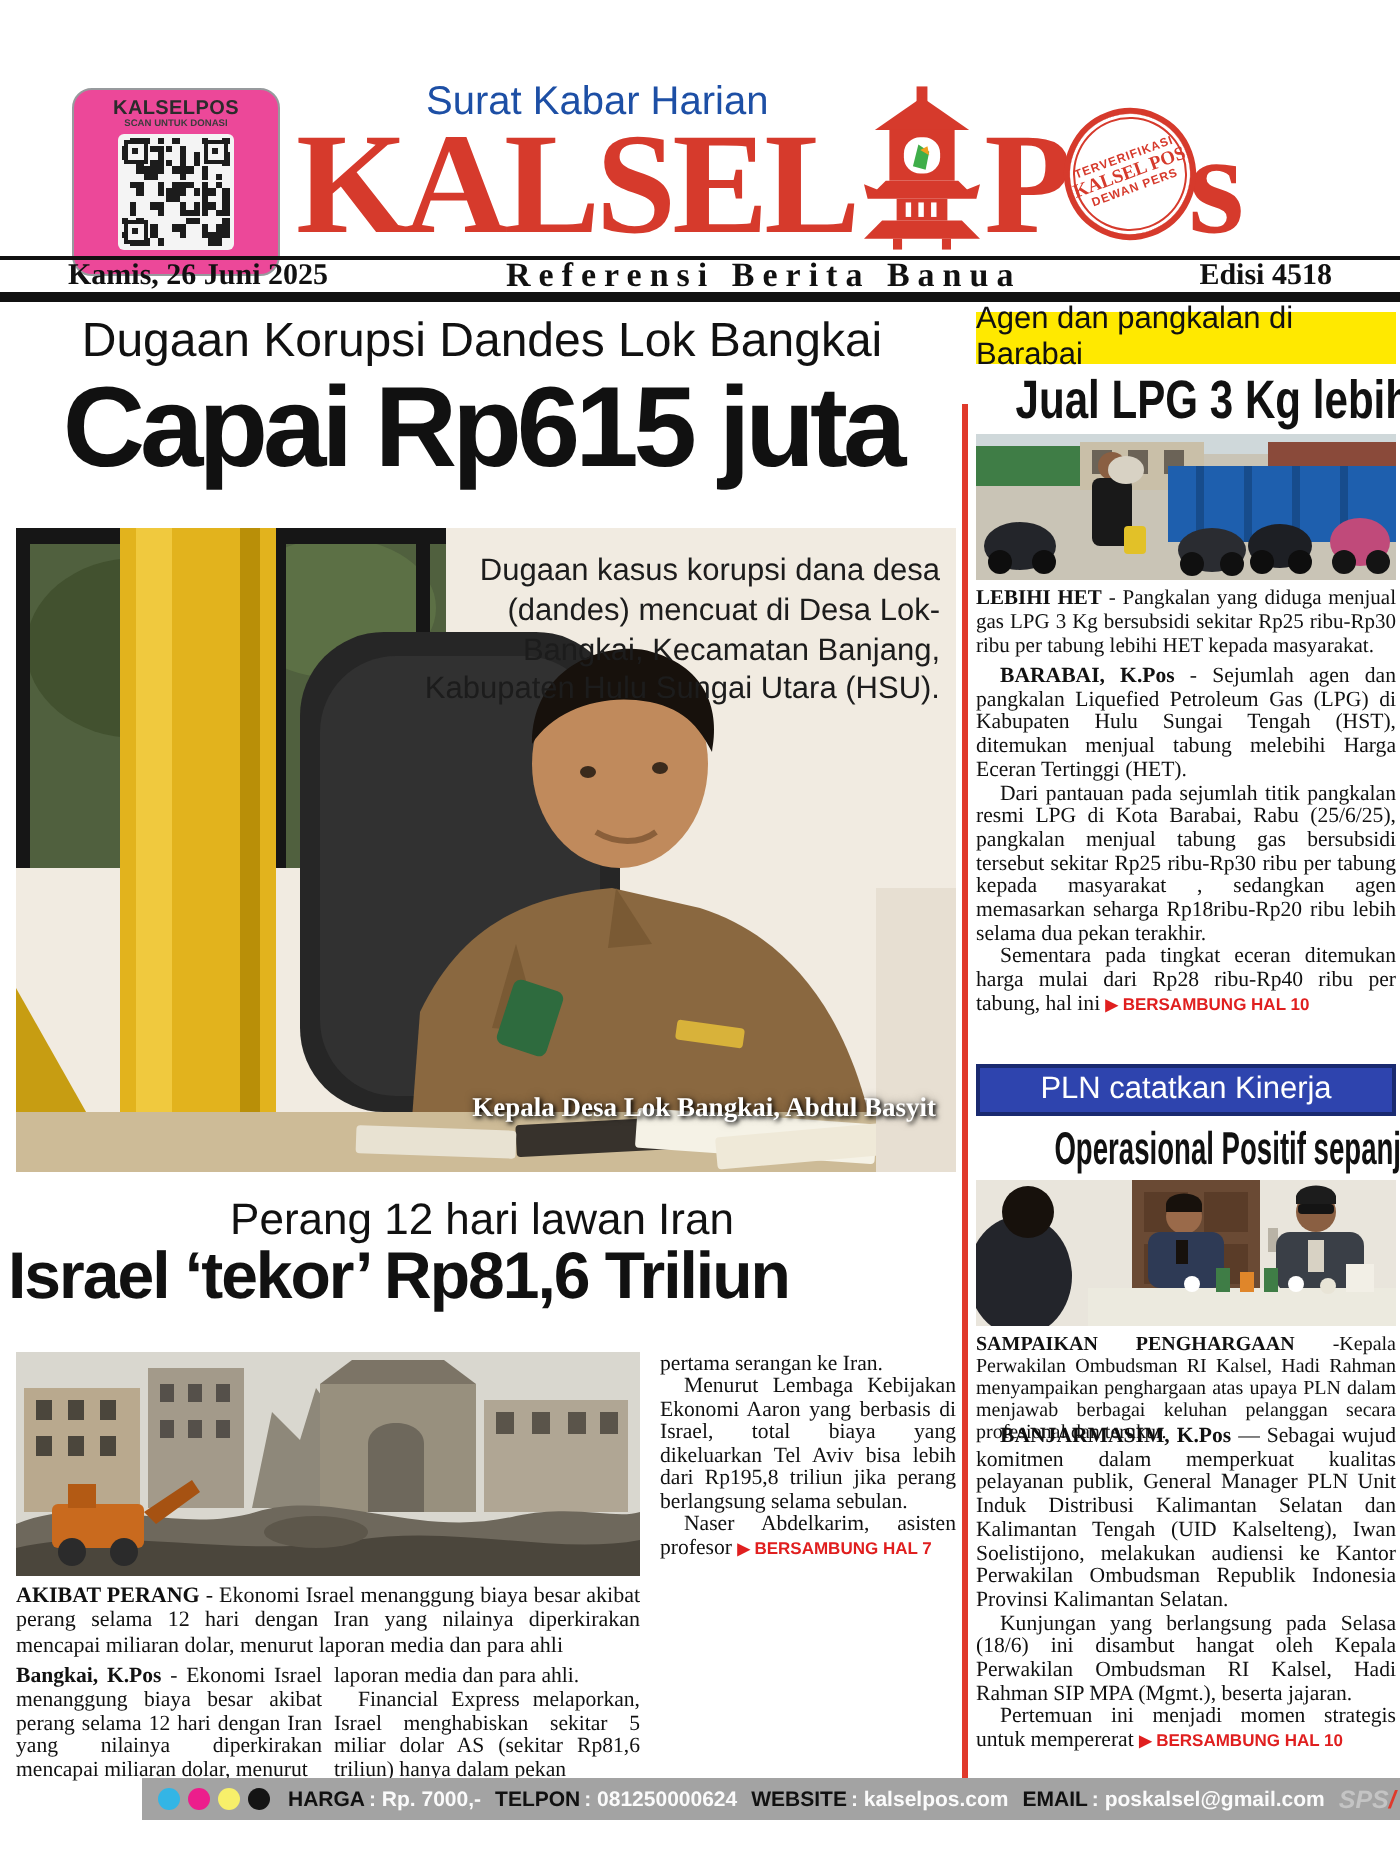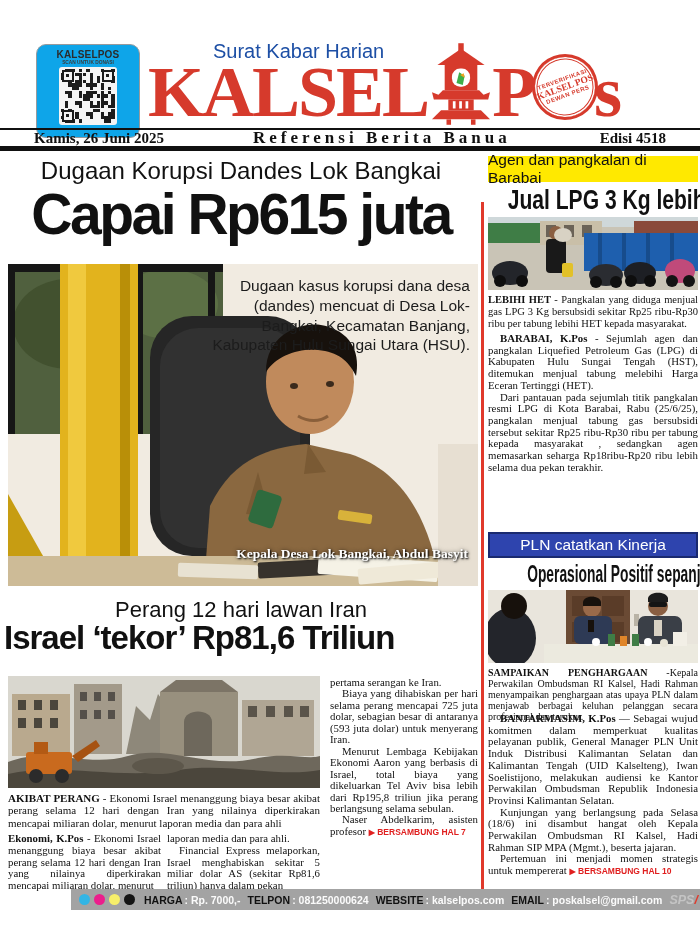--- a/index.html
+++ b/index.html
@@ -1,21 +1,21 @@
 <!DOCTYPE html>
 <html><head>
 <meta charset="utf-8">
 <style>
   * { margin:0; padding:0; box-sizing:border-box; }
   html,body { width:700px; height:933px; overflow:hidden; background:#fff; }
   body { font-family:"Liberation Sans", sans-serif; position:relative; color:#111; }
   .abs { position:absolute; }
 
   
-  .qr-block { left:36px; top:44px; width:104px; height:94px; background:#0ea5e9; border:1px solid #979a9d; border-radius:10px; text-align:center; padding-top:4px; }
+  .qr-block { left:36px; top:44px; width:104px; height:94px; background:#ec4899; border:1px solid #979a9d; border-radius:10px; text-align:center; padding-top:4px; }
   .qr-title { font-size:10px; font-weight:bold; color:#2b2b2b; letter-spacing:.2px; }
   .qr-sub { font-size:4.8px; font-weight:bold; color:#3c3c3c; margin-bottom:2px; }
   .qr-box { position:relative; width:58px; height:58px; margin:0 auto; background:#f4f4f4; border-radius:3px; }
   .qr-cells i { position:absolute; width:3.4px; height:3.4px; background:#1c1c1c; }
   .qr-finder { position:absolute; width:12px; height:12px; border:2.5px solid #1c1c1c; background:#f4f4f4; }
   .qr-finder:after { content:""; position:absolute; left:2px; top:2px; width:3px; height:3px; background:#1c1c1c; }
   .qr-f1 { left:3px; top:3px; } .qr-f2 { right:3px; top:3px; } .qr-f3 { left:3px; bottom:3px; }
 
   .tagline { left:213px; top:40px; font-size:20px; font-weight:normal; color:#1d4fa5; }
   .mast-row { left:148px; top:44px; height:80px; display:flex; align-items:flex-end; }
@@ -313,29 +313,28 @@
     <circle cx="28" cy="100" r="7" fill="#2b2b2b"></circle>
       <circle cx="54" cy="100" r="7" fill="#2b2b2b"></circle>
   </svg>
 </div>
 
 <div class="abs serifbody caption-israel">
   <span class="lead">AKIBAT PERANG</span><span> - Ekonomi Israel menanggung biaya besar akibat perang selama 12 hari dengan Iran yang nilainya diperkirakan mencapai miliaran dolar, menurut laporan media dan para ahli</span>
 </div>
 
 <div class="abs serifbody col col1">
-  <p class="noind"><span class="lead">Ekonomi, K.Pos</span><span> - Ekonomi Israel menanggung biaya besar akibat perang selama 12 hari dengan Iran yang nilainya diperkirakan mencapai miliaran dolar, menurut</span></p>
+  <p class="noind"><span class="lead">Bangkai, K.Pos</span><span> - Ekonomi Israel menanggung biaya besar akibat perang selama 12 hari dengan Iran yang nilainya diperkirakan mencapai miliaran dolar, menurut</span></p>
 </div>
 <div class="abs serifbody col col2">
   <p class="noind">laporan media dan para ahli.</p>
   <p>Financial Express melaporkan, Israel menghabiskan sekitar 5 miliar dolar AS (sekitar Rp81,6 triliun) hanya dalam pekan</p>
 </div>
 <div class="abs serifbody col3">
   <p class="noind">pertama serangan ke Iran.</p>
-  <p>Biaya yang dihabiskan per hari selama perang mencapai 725 juta dolar, sebagian besar di antaranya (593 juta dolar) untuk menyerang Iran.</p>
   <p>Menurut Lembaga Kebijakan Ekonomi Aaron yang berbasis di Israel, total biaya yang dikeluarkan Tel Aviv bisa lebih dari Rp195,8 triliun jika perang berlangsung selama sebulan.</p>
   <p><span>Naser Abdelkarim, asisten profesor</span> <span class="jump"><span class="tri">▶</span> <span>BERSAMBUNG HAL 7</span></span></p>
 </div>
 
 <div class="abs red-rule"></div>
 
 <div class="abs yellow-box">
     <span>Agen dan pangkalan di Barabai</span>
   </div>
 <div class="abs headline-lpg">Jual LPG 3 Kg lebihi HET</div>
@@ -374,20 +373,21 @@
   </svg>
 </div>
 
 <div class="abs serifbody caption-lpg">
   <span class="lead">LEBIHI HET</span><span> - Pangkalan yang diduga menjual gas LPG 3 Kg bersubsidi sekitar Rp25 ribu-Rp30 ribu per tabung lebihi HET kepada masyarakat.</span>
 </div>
 
 <div class="abs serifbody body-lpg">
   <p><span class="lead">BARABAI, K.Pos</span><span> - Sejumlah agen dan pangkalan Liquefied Petroleum Gas (LPG) di Kabupaten Hulu Sungai Tengah (HST), ditemukan menjual tabung melebihi Harga Eceran Tertinggi (HET).</span></p>
   <p>Dari pantauan pada sejumlah titik pangkalan resmi LPG di Kota Barabai, Rabu (25/6/25), pangkalan menjual tabung gas bersubsidi tersebut sekitar Rp25 ribu-Rp30 ribu per tabung kepada masyarakat , sedangkan agen memasarkan seharga Rp18ribu-Rp20 ribu lebih selama dua pekan terakhir.</p>
+  <p><span>Sementara pada tingkat eceran ditemukan harga mulai dari Rp28 ribu-Rp40 ribu per tabung, hal ini</span> <span class="jump"><span class="tri">▶</span> <span>BERSAMBUNG HAL 10</span></span></p>
 </div>
 
 <div class="abs blue-box">
     <span>PLN catatkan Kinerja</span>
   </div>
 <div class="abs headline-pln">Operasional Positif sepanjang 2024</div>
 
 <div class="abs photo-pln">
   <svg width="210" height="73" viewBox="0 0 210 73">
     <rect width="210" height="73" fill="#e9e5dc"></rect>

